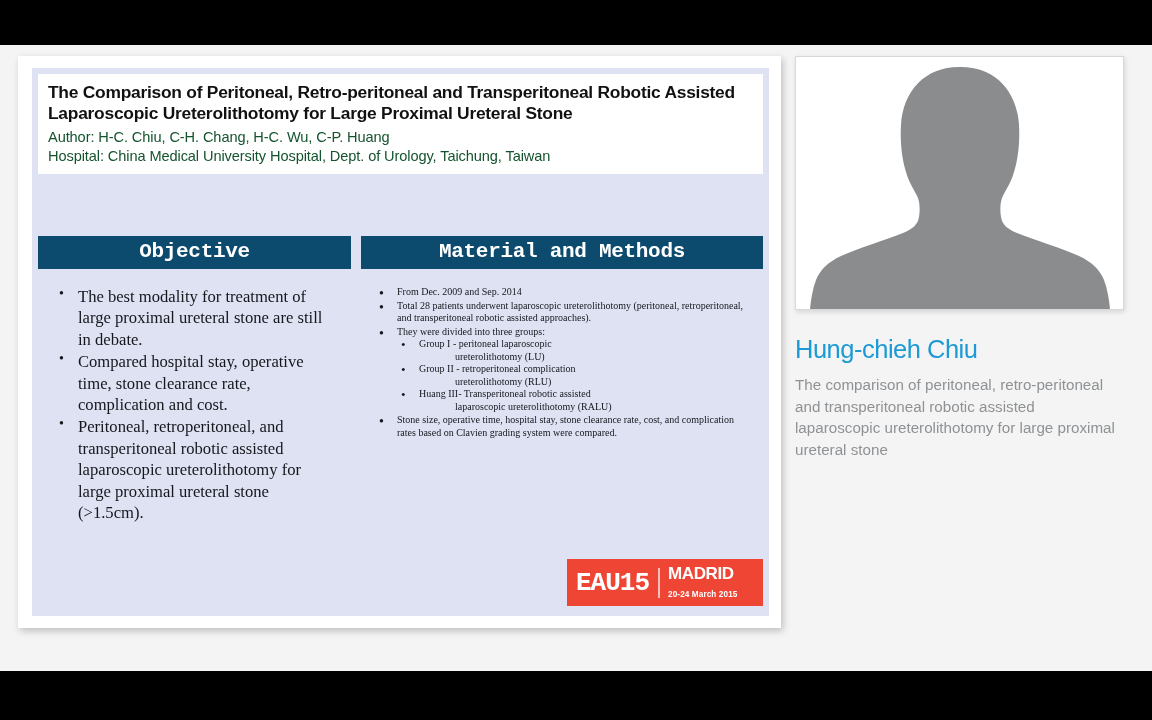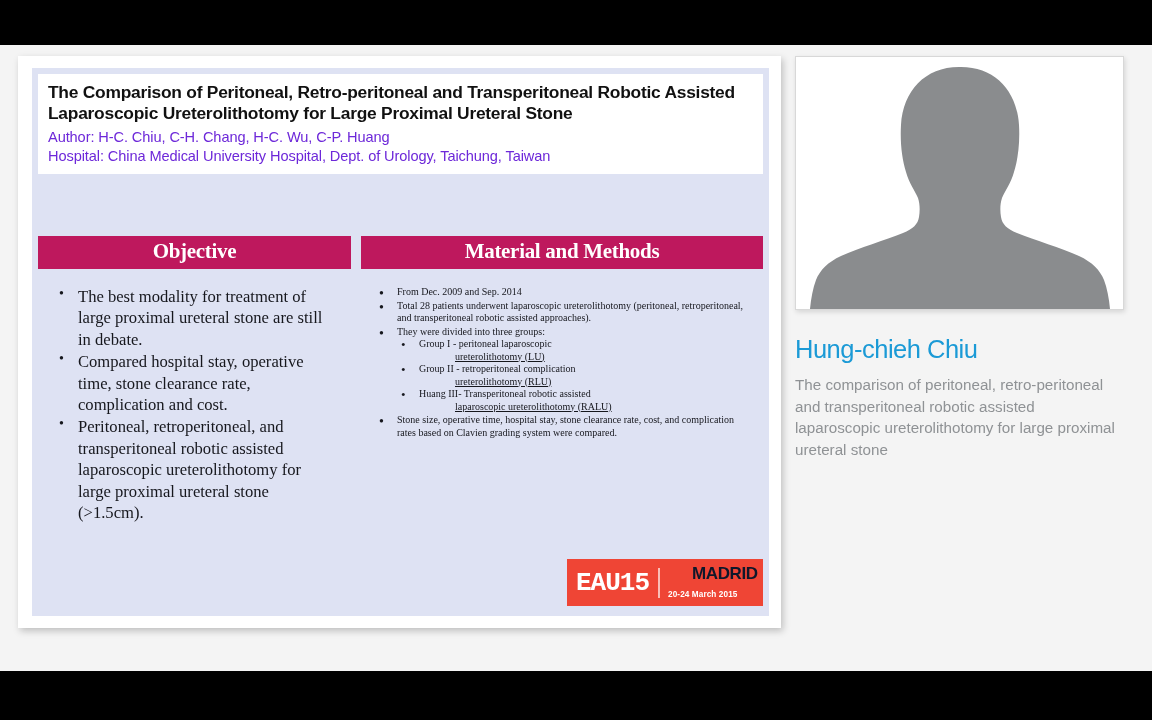--- a/index.html
+++ b/index.html
@@ -73,41 +73,41 @@
     font-size: 17.4px;
     line-height: 1.23;
     color: #111111;
     letter-spacing: -0.25px;
     margin: 0 0 3px 0;
   }
   .title-meta {
     font-family: "Liberation Sans", sans-serif;
     font-size: 14.6px;
     line-height: 1.33;
-    color: #6d28d9;
+    color: #14532d;
     letter-spacing: -0.1px;
   }
 
   
   .columns {
     position: absolute;
     left: 6px;
     top: 168px;
     right: 6px;
     bottom: 4px;
     display: flex;
     gap: 10px;
   }
   .col-left  { width: 313px; flex: 0 0 313px; }
   .col-right { flex: 1 1 auto; position: relative; }
 
   .section-head {
-    background: #be185d;
+    background: #0c4a6e;
     color: #ffffff;
-    font-family: Liberation Serif, serif;
+    font-family: Liberation Mono, monospace;
     font-weight: bold;
     font-size: 21px;
     text-align: center;
     padding: 5px 0 7px 0;
     letter-spacing: -0.3px;
     line-height: 1;
   }
 
   .bullets {
     font-family: "Liberation Serif", serif;
@@ -149,21 +149,20 @@
   .sublist li::before {
     content: "\2022";
     position: absolute;
     left: 26px;
     top: -1px;
     font-size: 13px;
   }
   .sub-cont {
     display: block;
     padding-left: 36px;
-    text-decoration: underline;
   }
 
   .eau-badge {
     position: absolute;
     right: 0px;
     bottom: 6px;
     width: 196px;
     height: 47px;
     background: #ef4535;
     display: flex;
@@ -183,24 +182,23 @@
     width: 2px;
     height: 30px;
     background: rgba(255,255,255,0.65);
     margin: 0 8px 0 9px;
   }
   .eau-right { line-height: 1.05; }
   .eau-city {
     font-family: "Liberation Sans", sans-serif;
     font-weight: bold;
     font-size: 17px;
-    color: #0f172a;
+    color: #ffffff;
     letter-spacing: -0.4px;
     display: block;
-    margin-left: 24px;
   }
   .eau-dates {
     font-family: "Liberation Sans", sans-serif;
     font-weight: bold;
     font-size: 8.2px;
     color: #ffffff;
     letter-spacing: 0.1px;
     display: block;
     margin-top: 8px;
   }

